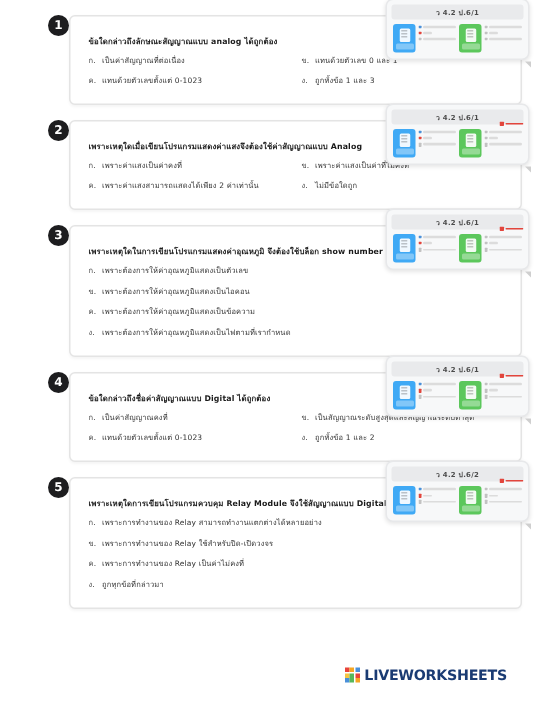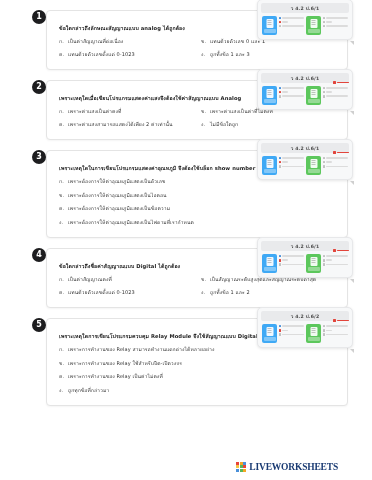--- a/index.html
+++ b/index.html
@@ -234,25 +234,24 @@
     bottom: -6px;
     width: 0; height: 0;
     border-left: 4px solid transparent;
     border-top: 4px solid #cfcfcf;
   }
 
   
   .footer {
     position: absolute;
     right: 10px;
-    bottom: 8px;
+    bottom: 24px;
     display: flex;
     align-items: flex-start;
     gap: 3px;
-    font-family: Liberation Serif, serif;
   }
 
   .logo-grid {
     display: grid;
     grid-template-columns: repeat(3, 3px);
     grid-template-rows: repeat(3, 3px);
     gap: 0.7px;
   }
   .logo-grid i { display: block; width: 3px; height: 3px; }
 

